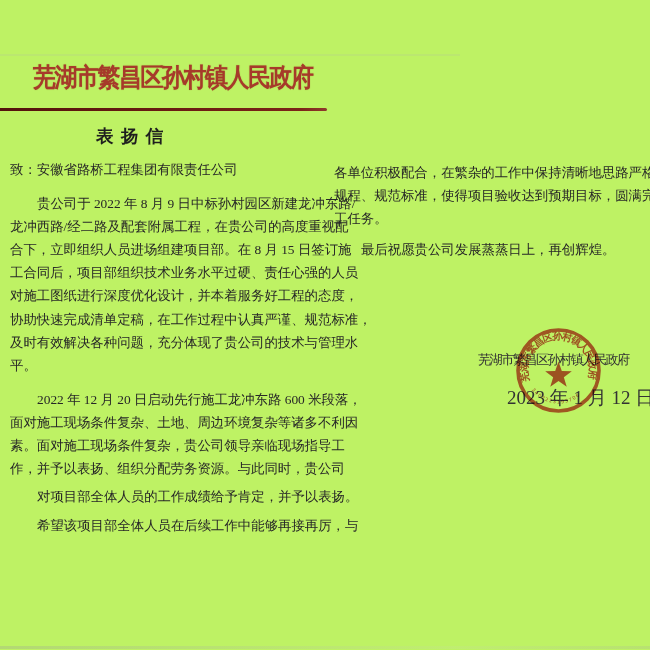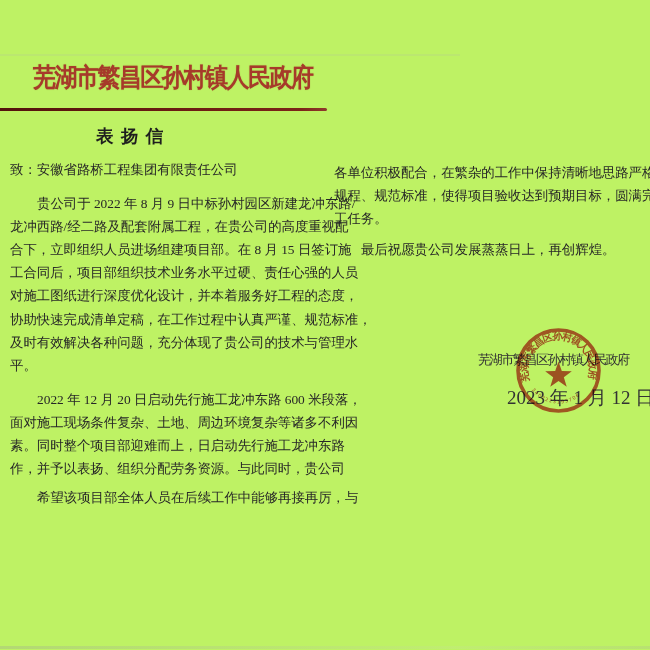--- a/index.html
+++ b/index.html
@@ -82,22 +82,25 @@
       <div class="line">合下，立即组织人员进场组建项目部。在 8 月 15 日签订施</div>
       <div class="line">工合同后，项目部组织技术业务水平过硬、责任心强的人员</div>
       <div class="line">对施工图纸进行深度优化设计，并本着服务好工程的态度，</div>
       <div class="line">协助快速完成清单定稿，在工作过程中认真严谨、规范标准，</div>
       <div class="line">及时有效解决各种问题，充分体现了贵公司的技术与管理水</div>
       <div class="line">平。</div>
     </div>
     <div class="para-2">
       <div class="line ind">2022 年 12 月 20 日启动先行施工龙冲东路 600 米段落，</div>
       <div class="line">面对施工现场条件复杂、土地、周边环境复杂等诸多不利因</div>
-      <div class="line">素。同时整个项目部迎难而上，日启动先行施工龙冲东路</div>
+      <div class="line">素。面对施工现场条件复杂，贵公司领导亲临现场指导工</div>
       <div class="line">作，并予以表扬、组织分配劳务资源。与此同时，贵公司</div>
+    </div>
+    <div class="para-3">
+      <div class="line ind">对项目部全体人员的工作成绩给予肯定，并予以表扬。</div>
     </div>
     <div class="para-4">
       <div class="line ind">希望该项目部全体人员在后续工作中能够再接再厉，与</div>
     </div>
   </div>
 
   <div class="col col-right">
     <div class="para-5">
       <div class="line">各单位积极配合，在繁杂的工作中保持清晰地思路严格执行</div>
       <div class="line">规程、规范标准，使得项目验收达到预期目标，圆满完成施</div>

